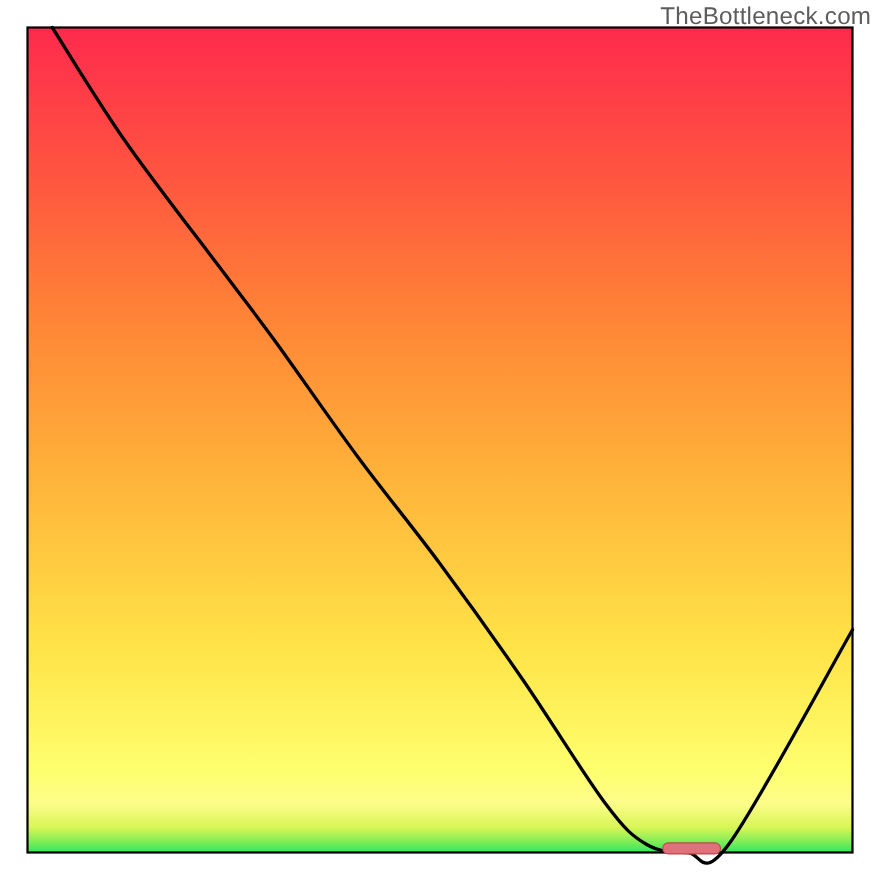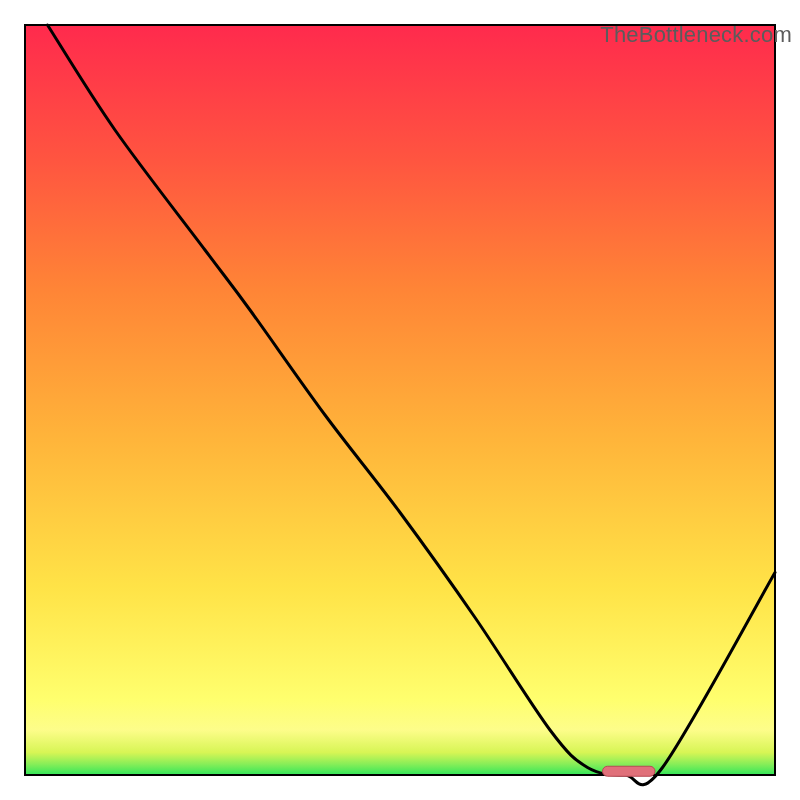--- a/index.html
+++ b/index.html
@@ -22,21 +22,20 @@
     left: 0;
   }
   .watermark {
     position: absolute;
     top: 2px;
     right: 8px;
     font-size: 22px;
     font-weight: 500;
     color: #5c5c5c;
     letter-spacing: 0.2px;
-    margin-top: 20px;
   }
 </style>
 </head>
 <body>
 
 <div class="chart-wrap">
 
   <svg viewBox="0 0 800 800" width="800" height="800">
     <defs>
       <linearGradient id="bgGrad" x1="0" y1="1" x2="0" y2="0">

